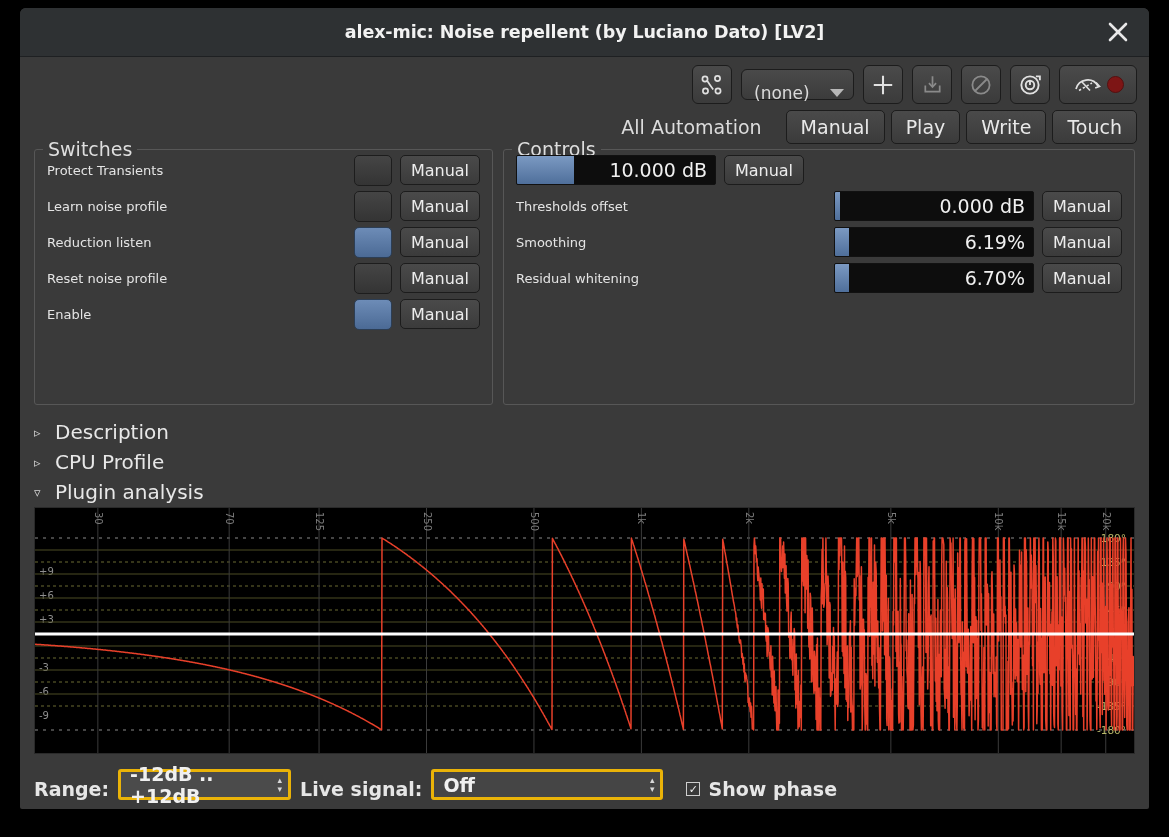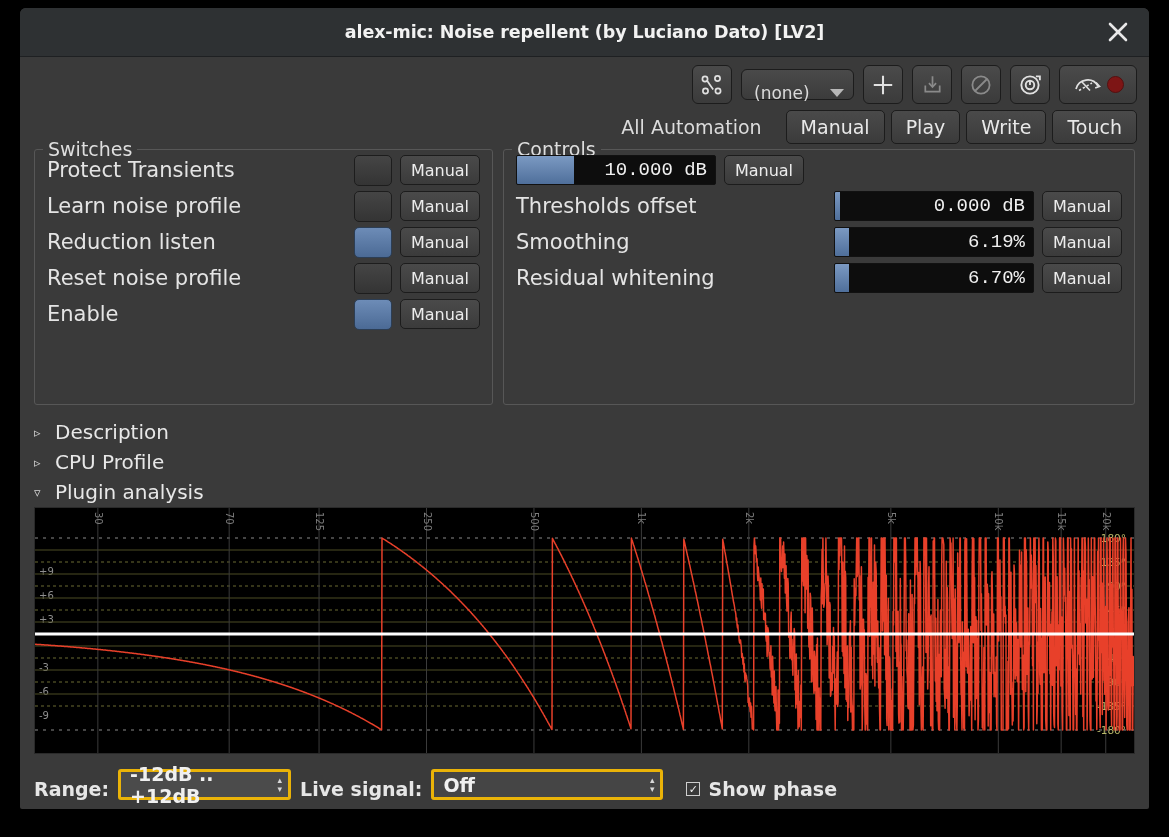--- a/index.html
+++ b/index.html
@@ -114,21 +114,21 @@
   .panels { display: flex; gap: 10px; padding: 0 14px; height: 256px; }
   .panel { position: relative; border: 1px solid #575757; border-radius: 3px; padding: 2px 12px 0 12px; }
   .panel-title {
     position: absolute; top: -12px; left: 8px;
     background: #3a3a3a; padding: 0 5px;
     color: #dedede; font-size: 19px;
   }
   .panel.switches { width: 459px; }
   .panel.controls { flex: 1; }
   .row { display: flex; align-items: center; height: 36px; }
-  .row-label { color: #e4e4e4; font-size: 21px; flex: 1; white-space: nowrap; }
+  .row-label { color: #e4e4e4; font-size: 13px; flex: 1; white-space: nowrap; }
   .toggle {
     width: 38px; height: 31px;
     border-radius: 5px;
     border: 1px solid #1d1d1d;
     background: linear-gradient(#454545, #343434);
     margin-right: 8px;
     cursor: pointer;
   }
   .toggle.on { background: linear-gradient(#6d8cb7, #4b6a95); border-color: #2c3e55; }
   .manual-btn {
@@ -150,21 +150,21 @@
     overflow: hidden;
     cursor: pointer;
   }
   .slider-fill {
     position: absolute; left: 0; top: 0; bottom: 0;
     background: linear-gradient(#7b99c2, #4f6f9b);
   }
   .slider-val {
     position: absolute; right: 8px; top: 50%;
     transform: translateY(-50%);
-    color: #f0f0f0; font-size: 19px; font-family: Liberation Mono, monospace;
+    color: #f0f0f0; font-size: 19px;
   }
 
   
   .expanders { padding: 12px 14px 0 14px; }
   .exp-row { display: flex; align-items: center; gap: 8px; height: 30px; cursor: pointer; }
   .exp-row .tri { color: #d5d5d5; font-size: 13px; width: 13px; display: inline-block; }
   .exp-row .txt { color: #e8e8e8; font-size: 20px; }
 
   
   .plot-wrap { padding: 0 14px; }

